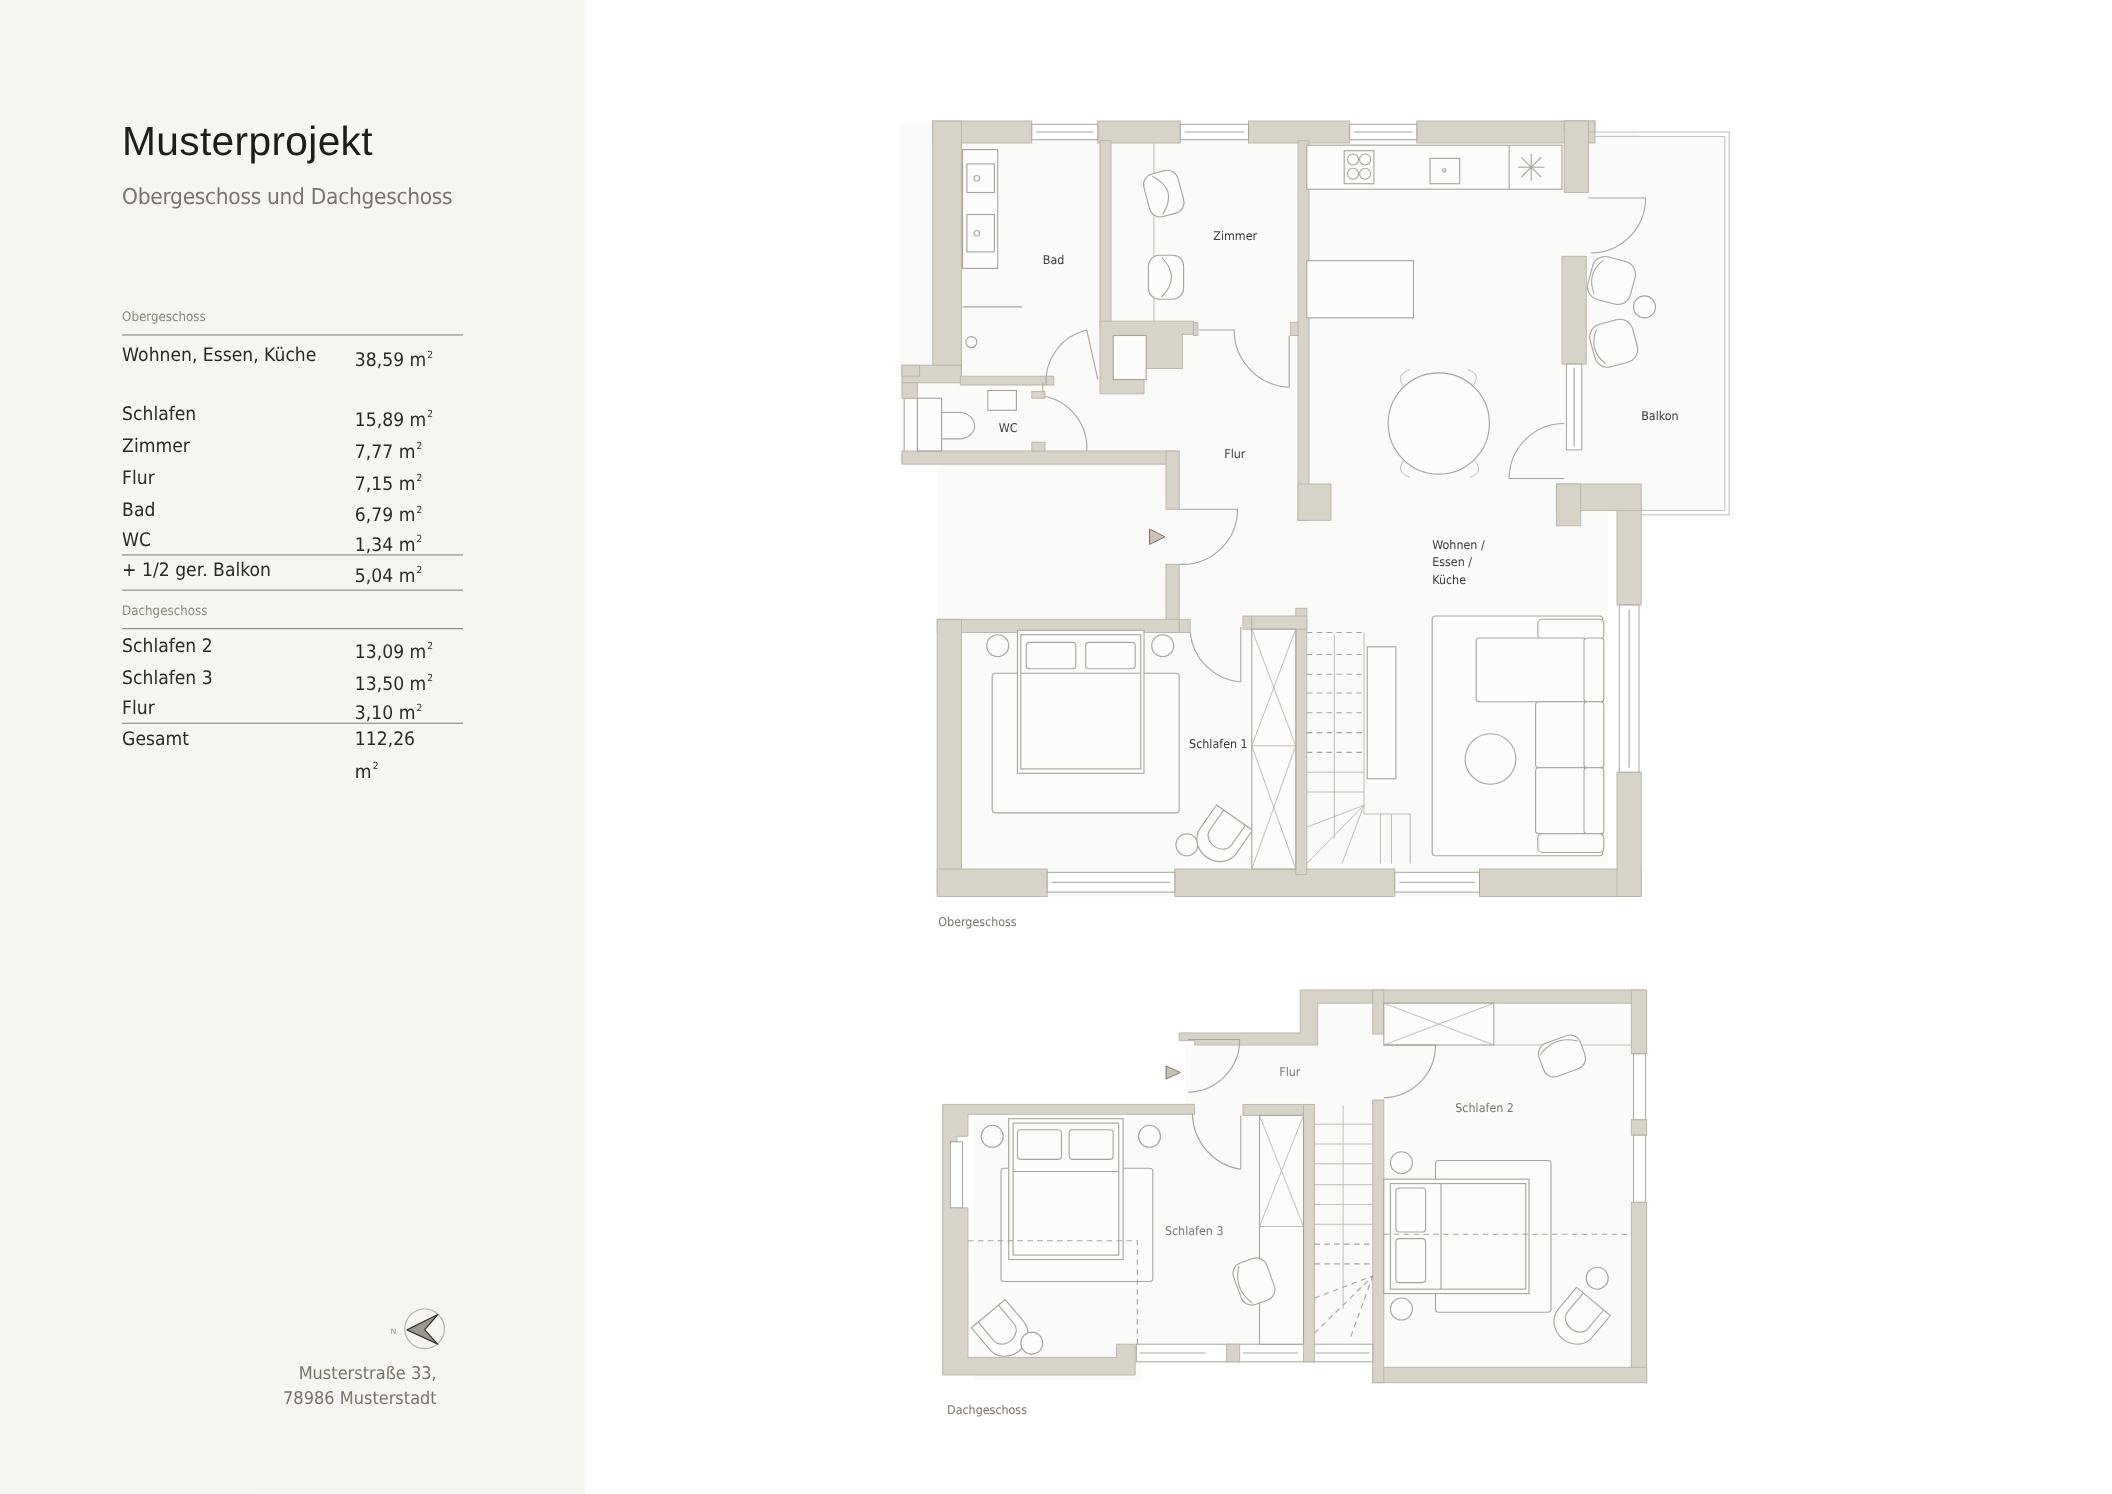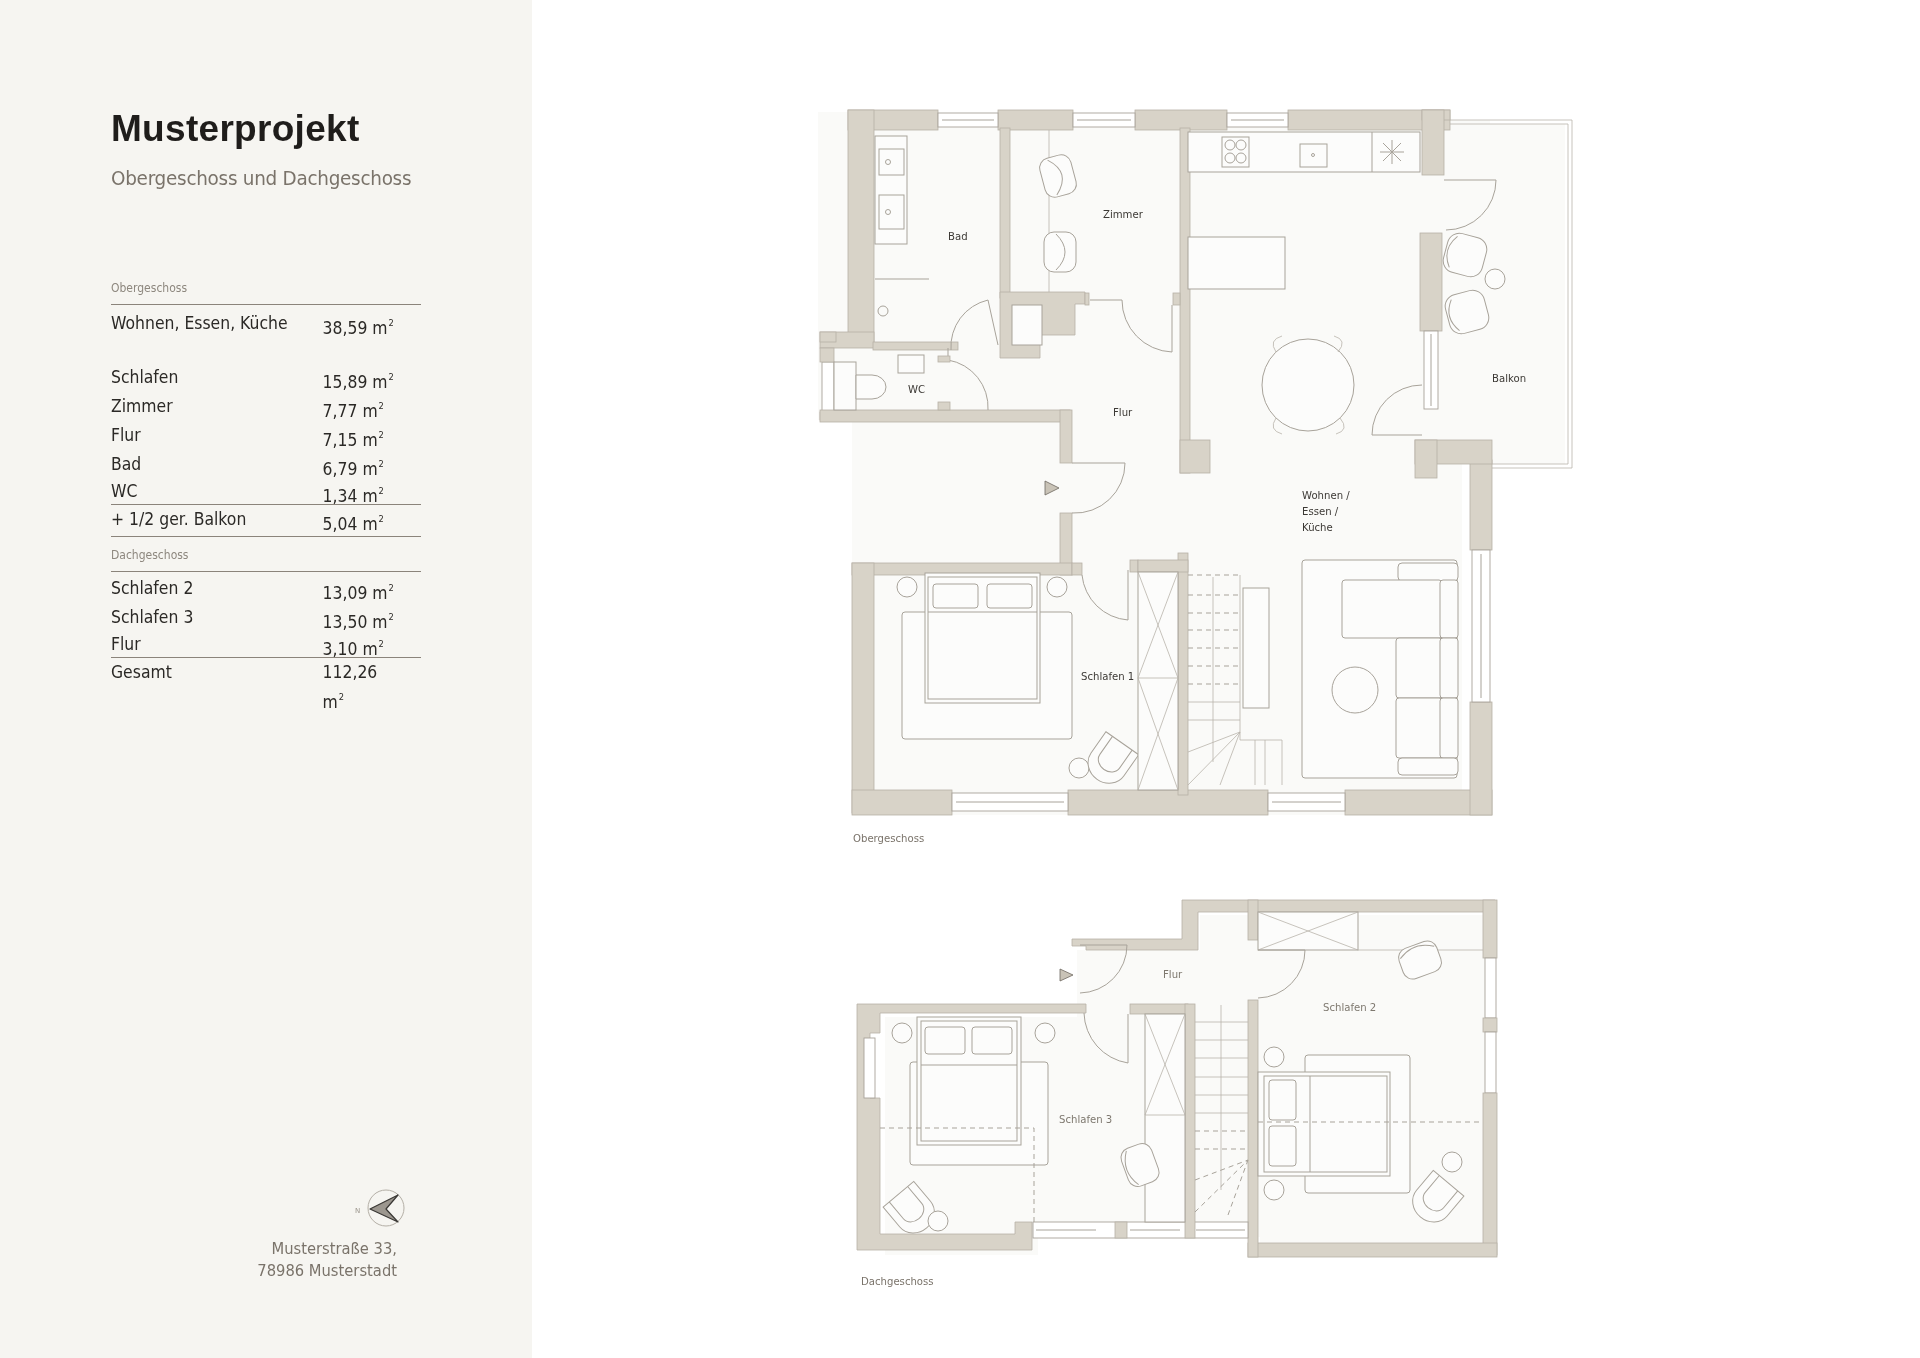--- a/index.html
+++ b/index.html
@@ -9,21 +9,21 @@
     font-family: "DejaVu Sans", sans-serif;
     color: #2b2926;
   }
   .sidebar {
     position: absolute; left: 0; top: 0; width: 532px; height: 1358px;
     background: #f6f5f1;
   }
   .title {
     position: absolute; left: 111px; top: 108px;
     font-family: "Liberation Sans", sans-serif;
-    font-size: 37px; color: #1f1d1b; letter-spacing: 0.3px; margin: 0; font-weight: bold;
+    font-size: 37px; color: #1f1d1b; letter-spacing: 0.3px; margin: 0; font-weight: normal;
   }
   .subtitle {
     position: absolute; left: 111px; top: 166px;
     font-family: "DejaVu Sans", sans-serif;
     font-size: 20px; color: #7a736a; letter-spacing: -0.3px; margin: 0; font-weight: normal;
     transform: scaleX(0.92); transform-origin: left;
   }
   .area-table {
     position: absolute; left: 111px; top: 278px; width: 310px;
     font-family: "DejaVu Sans", sans-serif;

